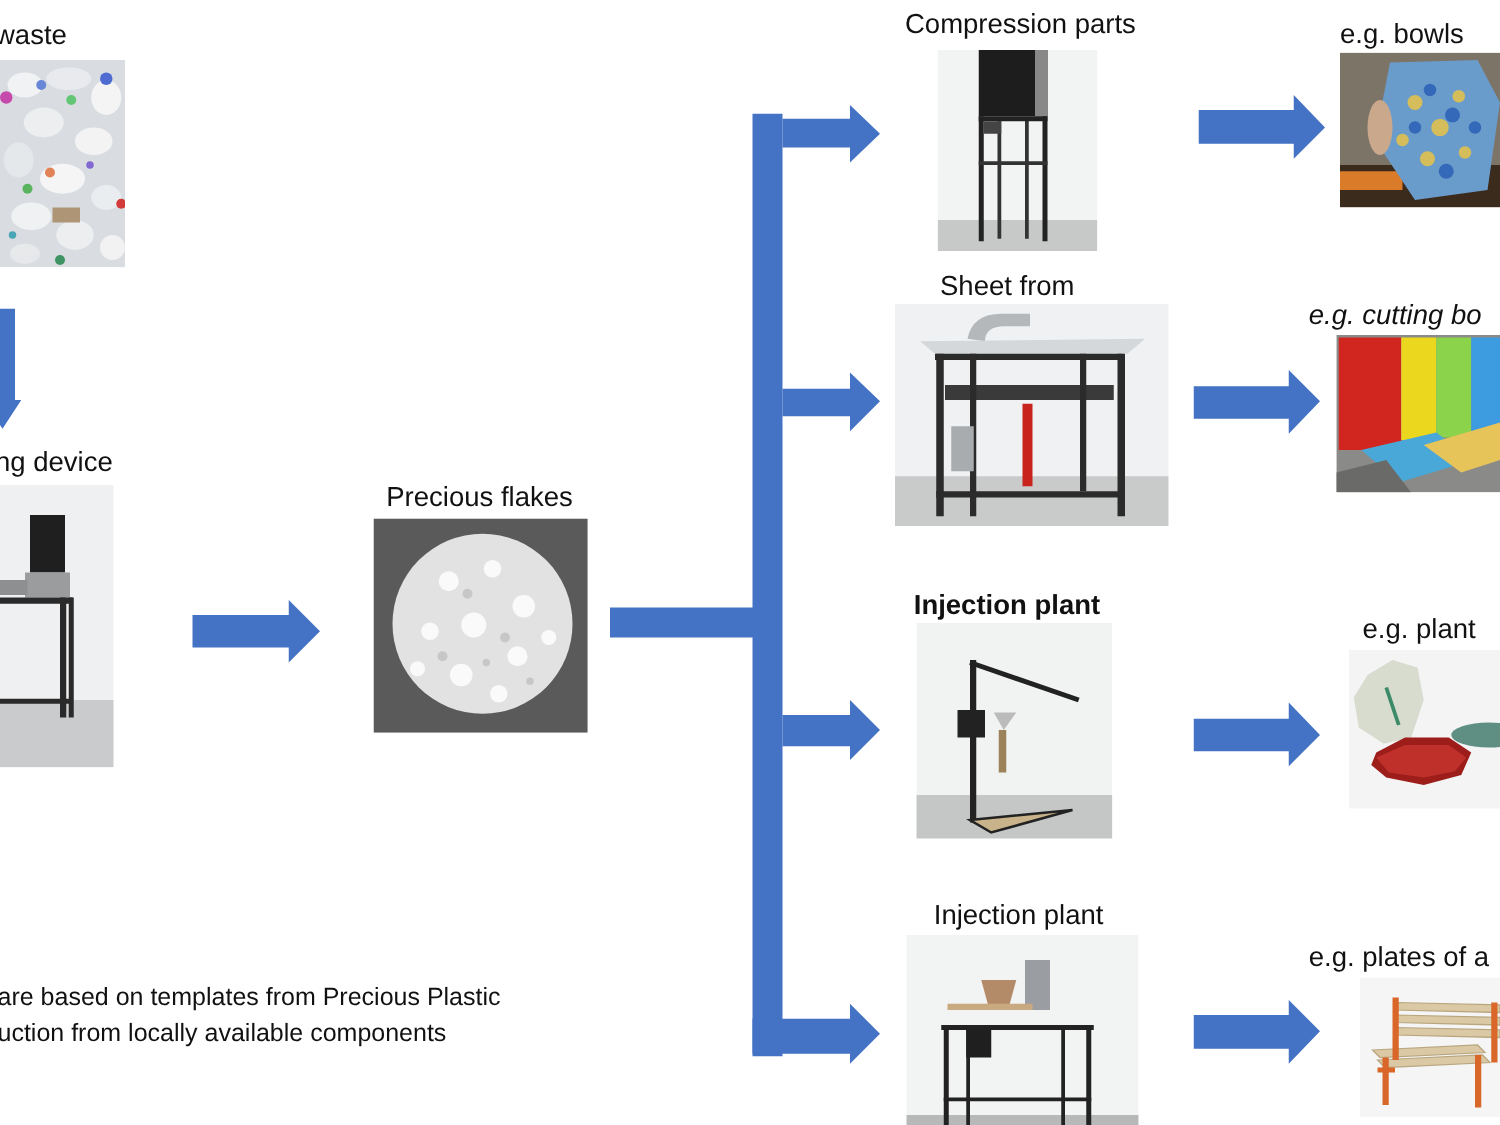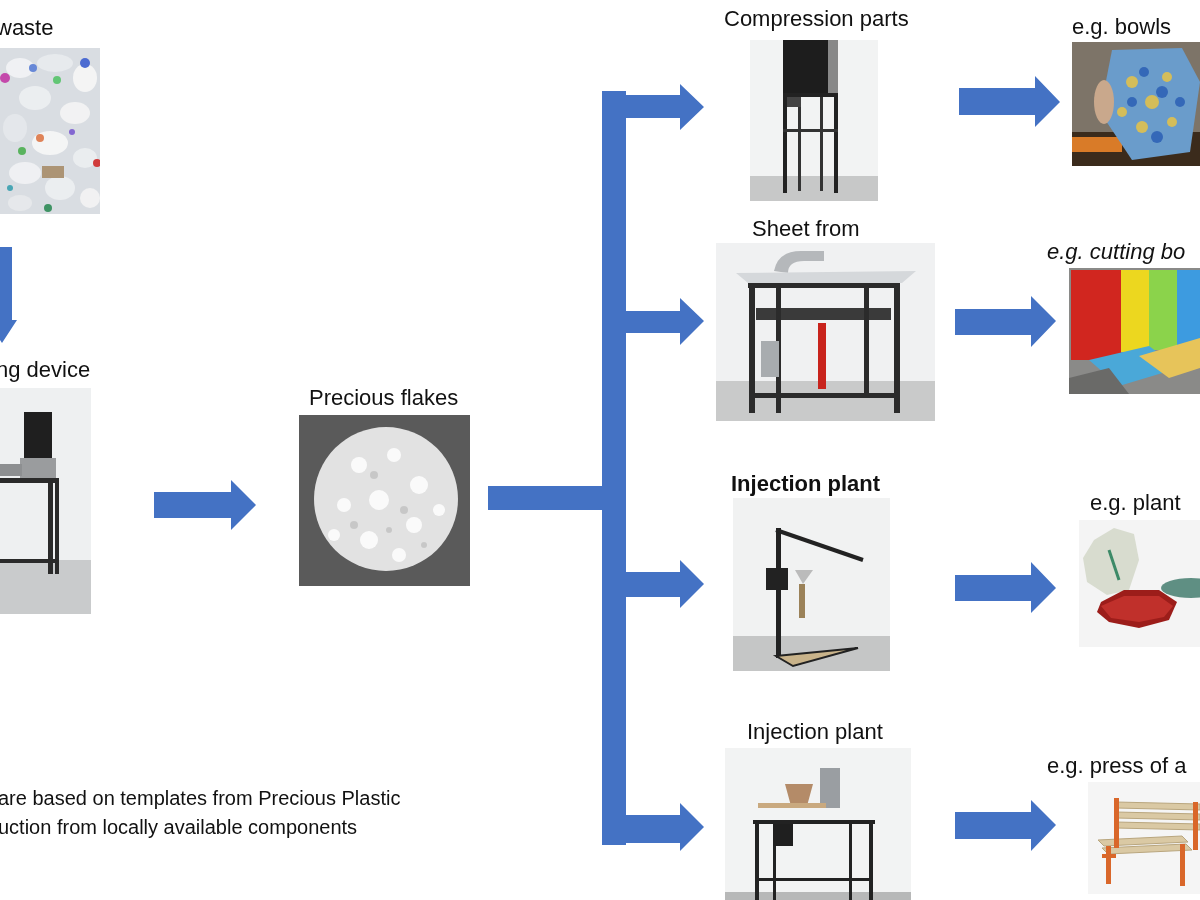--- a/index.html
+++ b/index.html
@@ -221,21 +221,21 @@
   <svg width="121" height="127" viewBox="0 0 121 127">
     <rect width="121" height="127" fill="#f4f4f4"></rect>
     <polygon points="15,20 35,8 55,14 60,40 50,70 28,75 8,62 4,38" fill="#d8dccf"></polygon>
     <path d="M30 30 L40 60" stroke="#3d8a68" stroke-width="3"></path>
     <ellipse cx="112" cy="68" rx="30" ry="10" fill="#5f8f83"></ellipse>
     <polygon points="22,82 45,70 80,70 98,82 90,100 60,108 30,102 18,92" fill="#9c1d1a"></polygon>
     <polygon points="22,86 45,76 80,76 94,86 85,97 60,102 32,98" fill="#c0302b"></polygon>
   </svg>
 </div>
 
-<div class="label" style="left:1047px; top:755px;">e.g. press of a</div>
+<div class="label" style="left:1047px; top:755px;">e.g. plates of a</div>
 <div class="img" style="left:1088px; top:782px; width:112px; height:112px;">
   <svg width="112" height="112" viewBox="0 0 112 112">
     <rect width="112" height="112" fill="#f5f5f5"></rect>
     <g fill="#dac9a4" stroke="#b9a67e" stroke-width="1">
       <polygon points="28,20 112,22 112,28 28,26"></polygon>
       <polygon points="28,30 112,32 112,38 28,36"></polygon>
       <polygon points="28,40 112,42 112,48 28,46"></polygon>
       <polygon points="10,58 94,54 100,60 16,64"></polygon>
       <polygon points="14,66 98,62 104,68 20,72"></polygon>
     </g>

